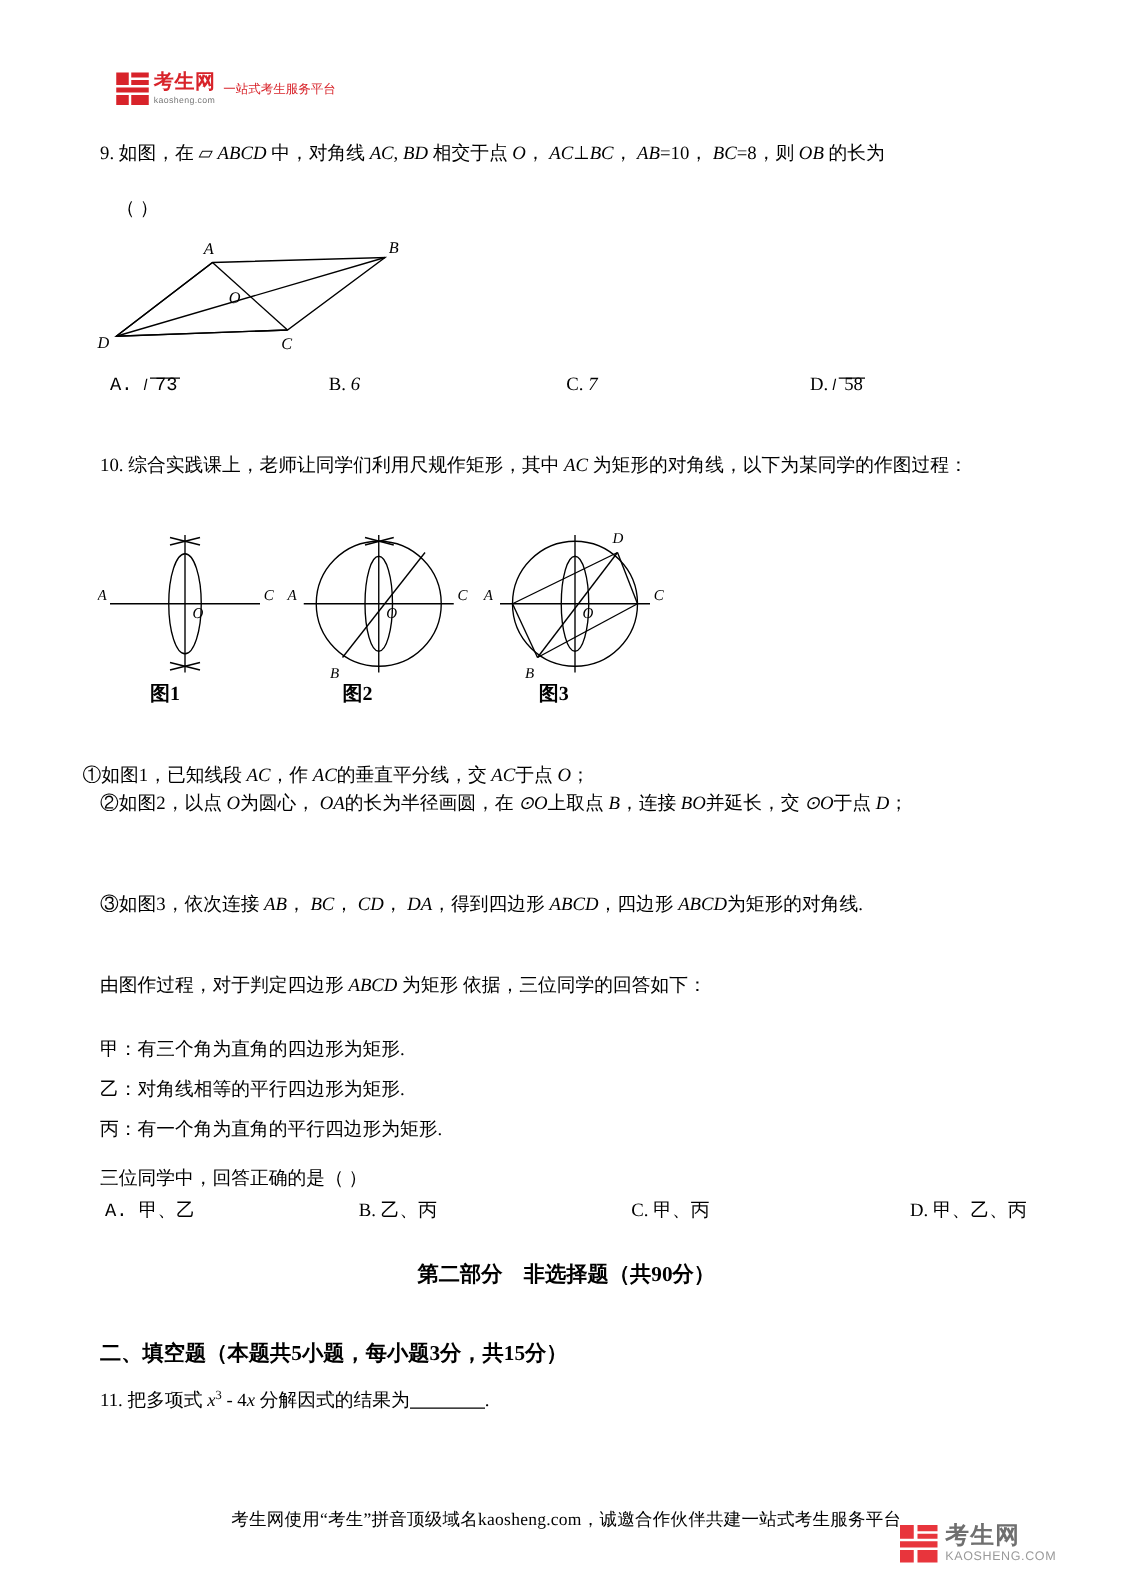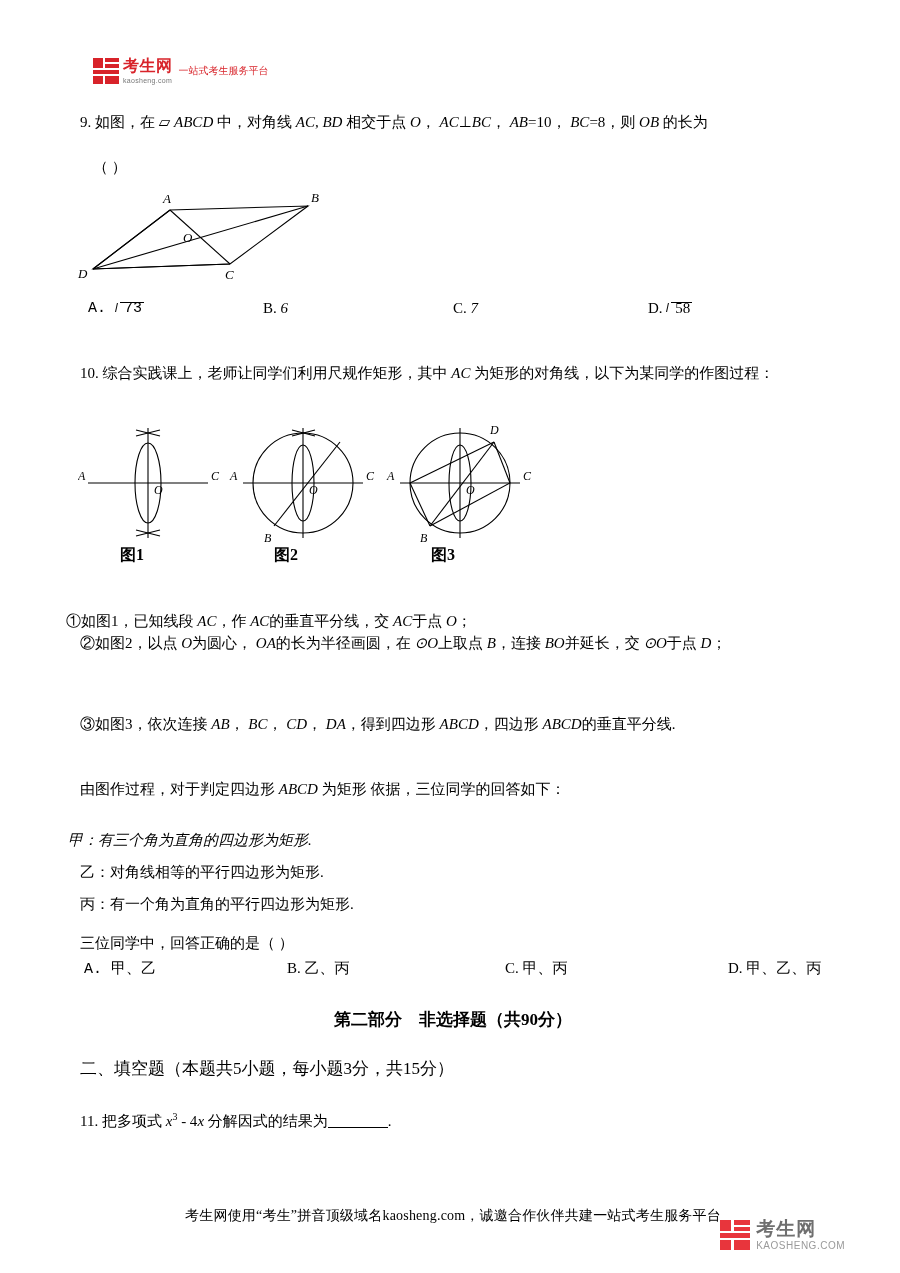--- a/index.html
+++ b/index.html
@@ -127,21 +127,22 @@
   .center-head {
     position: absolute;
     width: 900px;
     text-align: center;
     font-size: 17px;
     font-weight: bold;
   }
   .section-head {
     position: absolute;
     font-size: 17px;
-    font-weight: normal;
+    font-weight: bold;
+    margin-top: 14px;
   }
 
   .footer-note {
     position: absolute;
     width: 900px;
     text-align: center;
     font-size: 14px;
     letter-spacing: 0.2px;
   }
   .footer-logo {
@@ -356,30 +357,30 @@
     <span class="mi">D</span><span>；</span>
   </div>
 
   <div class="q" style="left:80px; top:709px; width:800px;">
     <span>③</span><span>如图3，依次连接</span>
     <span class="mi">AB</span><span>，</span>
     <span class="mi">BC</span><span>，</span>
     <span class="mi">CD</span><span>，</span>
     <span class="mi">DA</span><span>，得到四边形</span>
     <span class="mi">ABCD</span><span>，四边形</span>
-    <span class="mi">ABCD</span><span>的垂直平分线.</span>
+    <span class="mi">ABCD</span><span>为矩形的对角线.</span>
   </div>
 
   <div class="q" style="left:80px; top:774px; width:800px;">
     <span>由图作过程，对于判定四边形</span>
     <span class="mi">ABCD</span>
     <span>为矩形    依据，三位同学的回答如下：</span>
   </div>
 
-  <div class="q" style="left:68px; top:825px;font-style:italic;">甲：有三个角为直角的四边形为矩形.</div>
+  <div class="q" style="left:80px; top:825px;">甲：有三个角为直角的四边形为矩形.</div>
   <div class="q" style="left:80px; top:857px;">乙：对角线相等的平行四边形为矩形.</div>
   <div class="q" style="left:80px; top:928px;">三位同学中，回答正确的是（        ）</div>
   <div class="q" style="left:80px; top:889px;">丙：有一个角为直角的平行四边形为矩形.</div>
 
   <div class="choices" style="left:84px; top:959px;gap:28px;">
     <div class="c1">
       <span>A.</span>
       <span>甲、乙</span>
     </div>
     <div class="c2">

